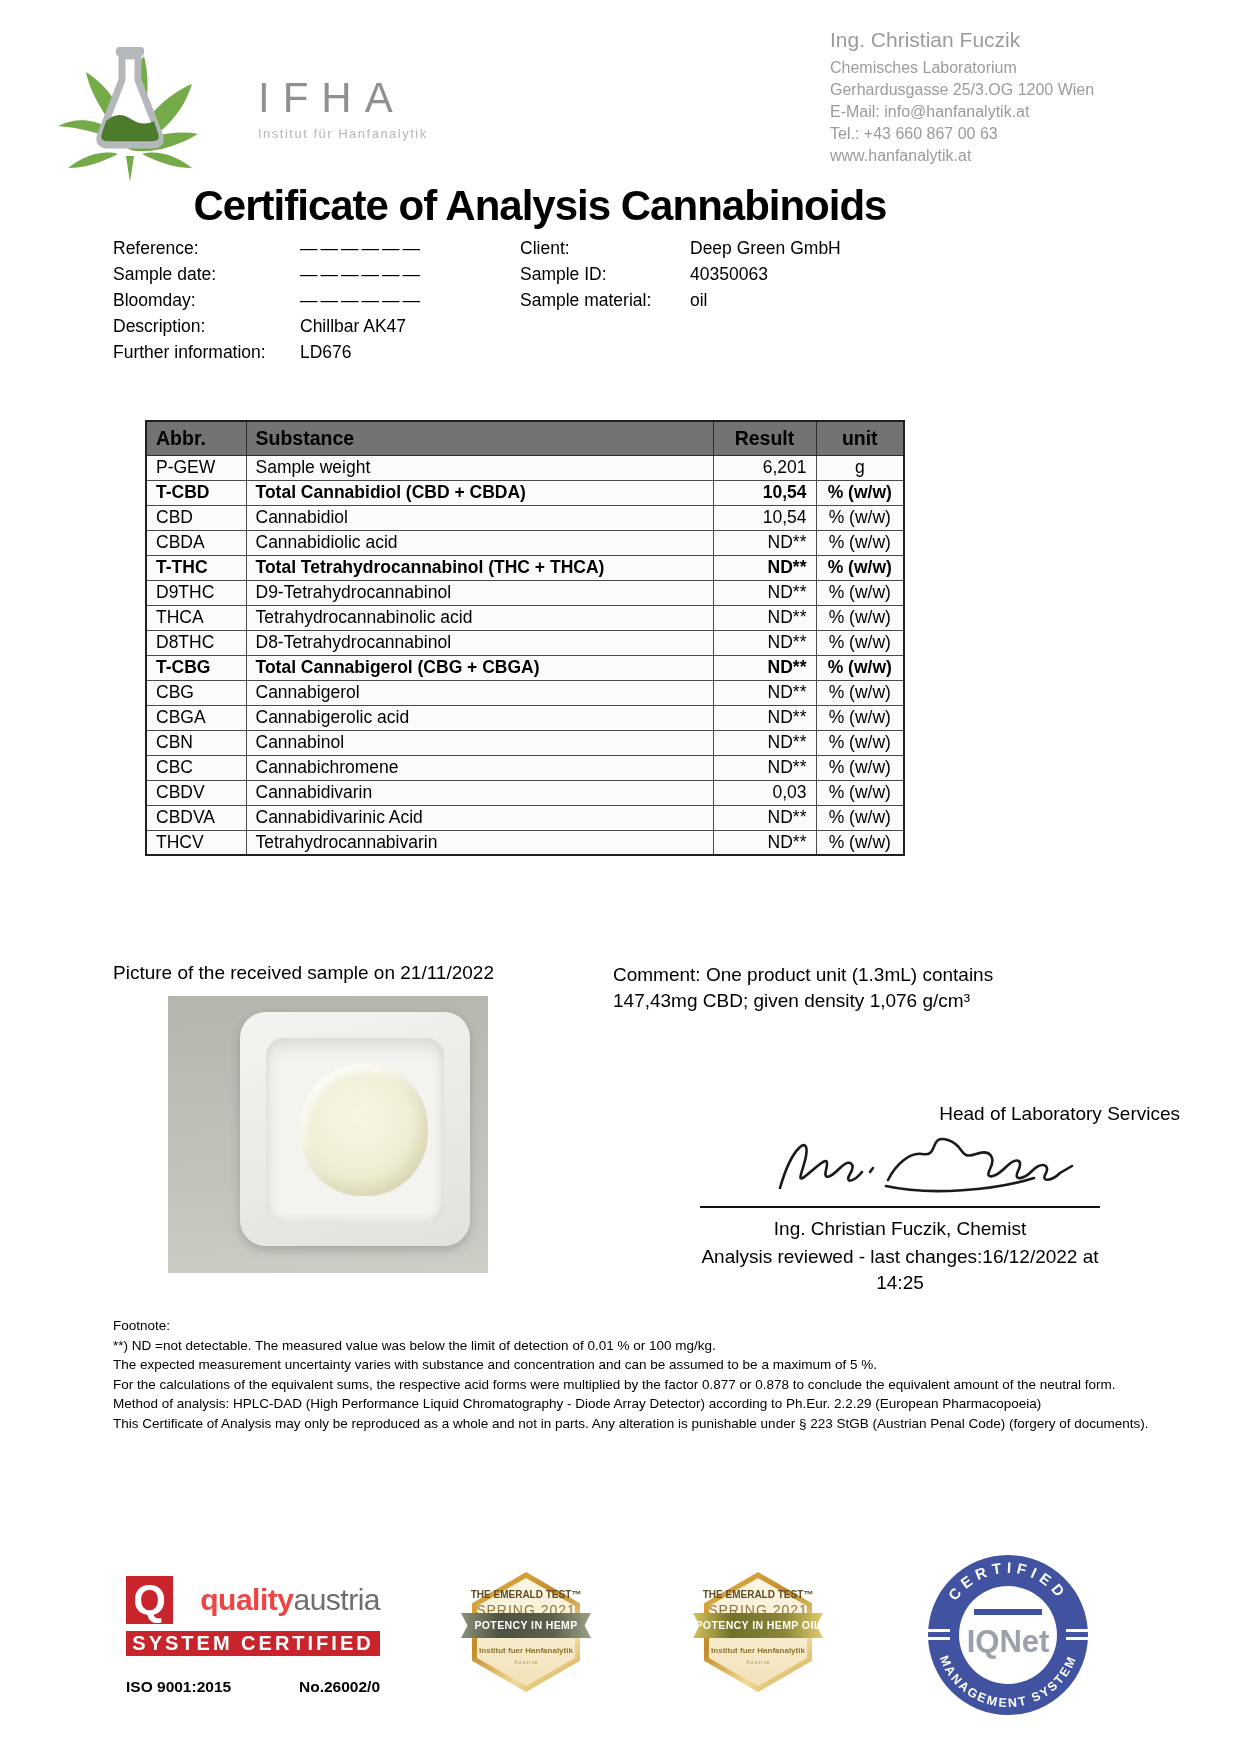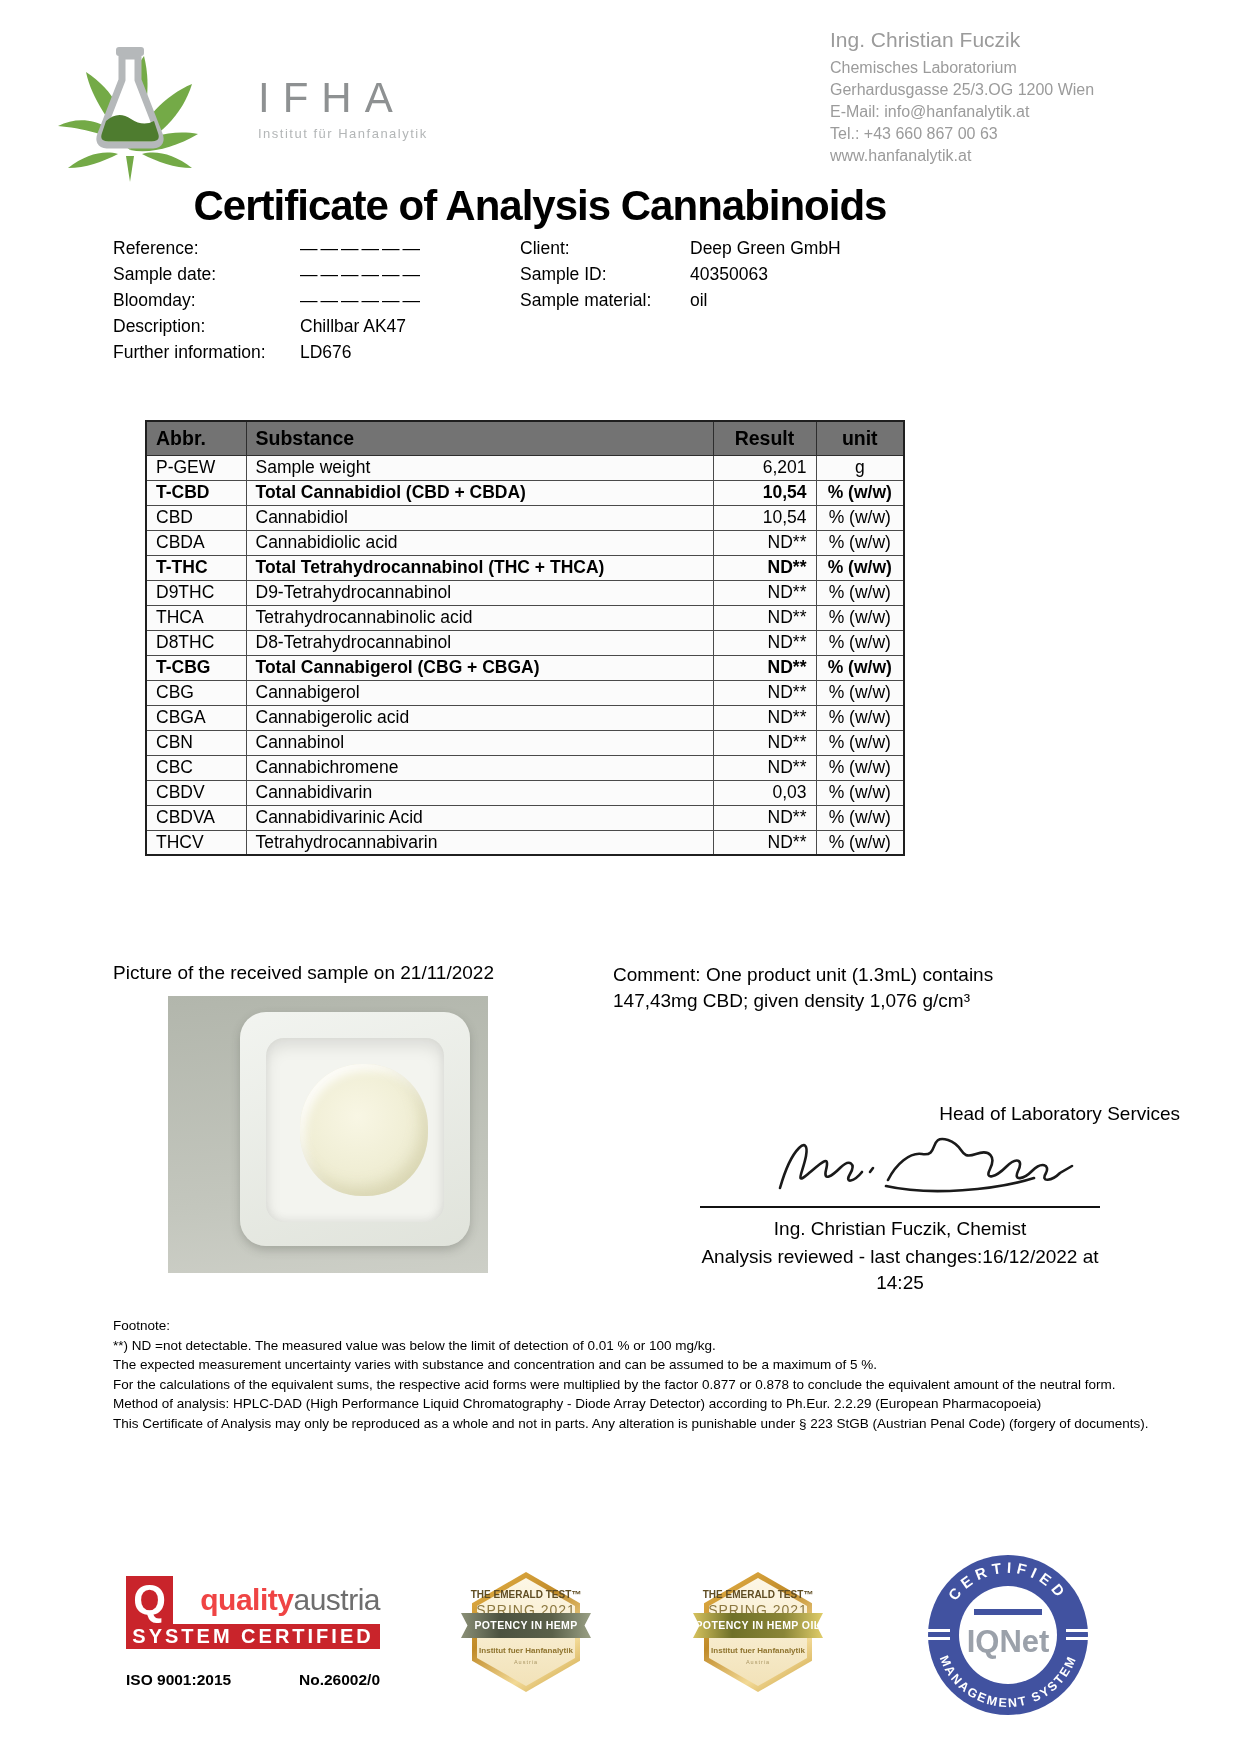--- a/index.html
+++ b/index.html
@@ -69,21 +69,21 @@
   .footnote { position:absolute; left:113px; top:1316px; width:1045px; font-size:13.5px; line-height:19.5px; }
 
   
   .qa { position:absolute; left:126px; top:1576px; width:254px; }
   .qa-top { display:flex; align-items:center; }
   .qa-q { width:48px; height:48px; background:#c9242b; color:#fff; font-weight:bold; font-size:42px;
           display:flex; align-items:center; justify-content:center; }
   .qa-brand { margin-left:10px; font-size:30px; letter-spacing:-0.5px; }
   .qa-brand b { color:#ef4444;margin-left:17px; }
   .qa-brand span { color:#6e6e6e; font-weight:normal; }
-  .qa-bar { width:254px; background:#c9242b; color:#fff; font-weight:bold;
+  .qa-bar { margin-top:7px; width:254px; background:#c9242b; color:#fff; font-weight:bold;
             font-size:20px; letter-spacing:3px; text-align:center; height:25px; line-height:25px; }
   .qa-iso { margin-top:22px; display:flex; justify-content:space-between; font-size:15.5px; font-weight:bold; }
 
   
   .emerald { position:absolute; width:130px; height:120px; }
   .emerald.e1 { left:461px; top:1572px; }
   .emerald.e2 { left:693px; top:1572px; }
   .hex, .hex-inner { clip-path:polygon(50% 0,100% 26%,100% 74%,50% 100%,0 74%,0 26%); }
   .hex { position:absolute; left:11px; right:11px; top:0; bottom:0;
          background:linear-gradient(145deg,#e8b54b,#c08a28 40%,#f2d996 72%,#c89d38); }

